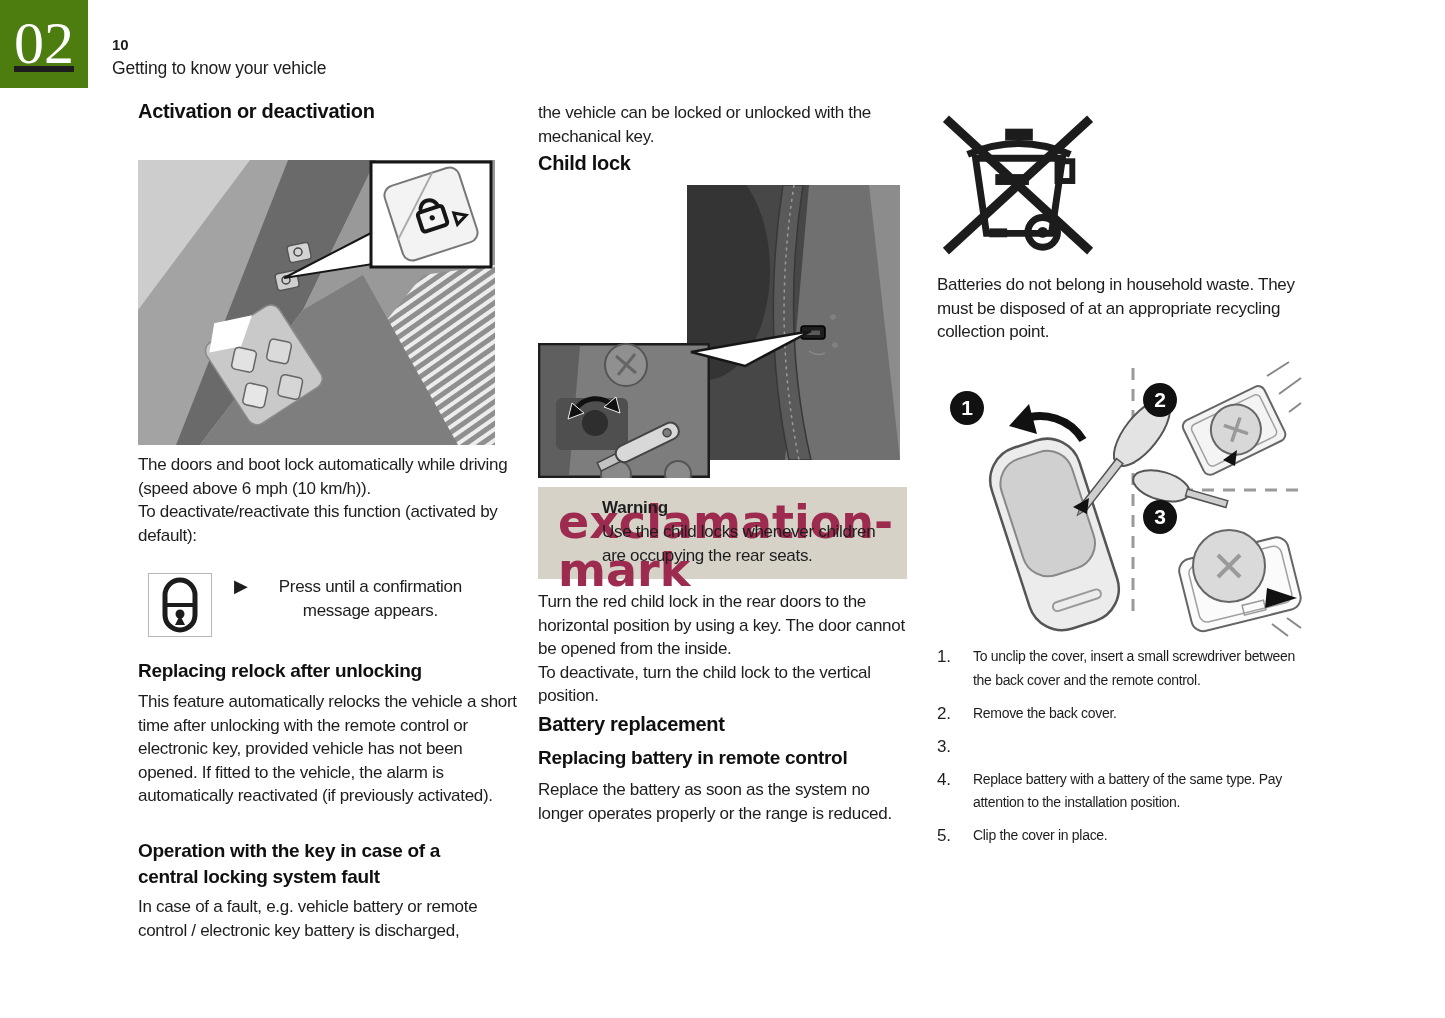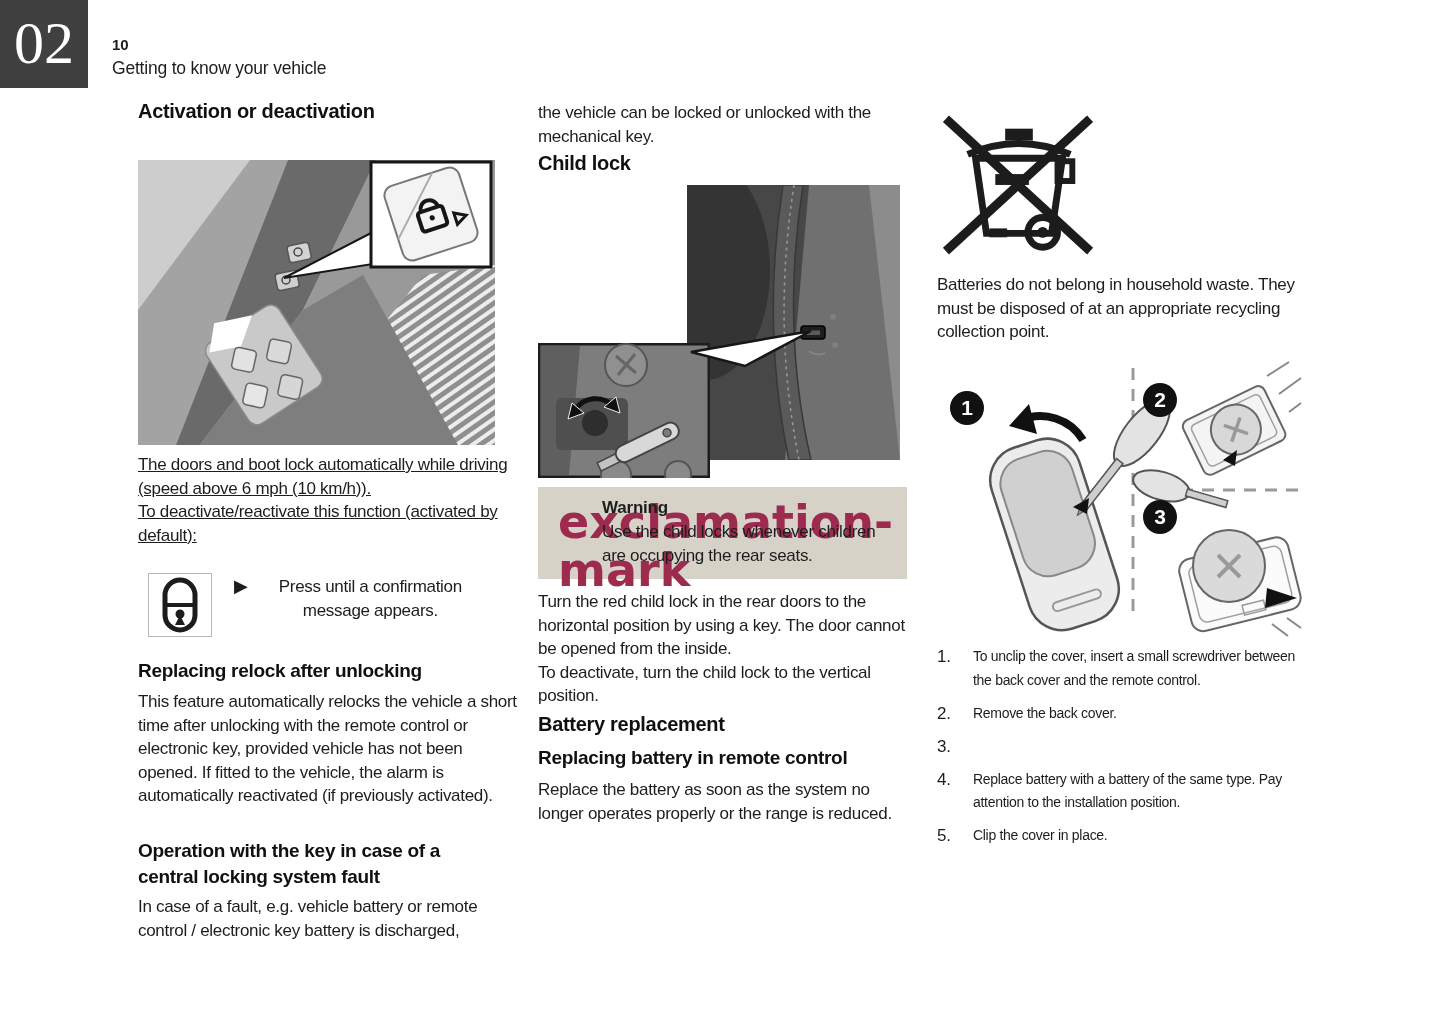--- a/index.html
+++ b/index.html
@@ -8,22 +8,22 @@
     background:#ffffff;
     font-family:"Liberation Sans","DejaVu Sans",sans-serif;
     color:#1d1d1d;
   }
   .abs{position:absolute;}
   .body-text{font-size:17px;line-height:23.5px;letter-spacing:-0.3px;white-space:pre-line;color:#1d1d1d;}
   .h-section{font-size:20px;font-weight:bold;color:#101010;letter-spacing:-0.3px;}
   .h-sub{font-size:19px;font-weight:bold;color:#101010;letter-spacing:-0.3px;line-height:26px;}
   
   #chapter-tab{
-    left:0;top:0;width:88px;height:88px;background:#404040;
-    display:flex;align-items:center;justify-content:center;
+    left:0;top:0;width:88px;height:88px;background:#4d7c0f;
+    display:flex;align-items:center;justify-content:center;text-decoration:underline;
   }
   #chapter-tab .num{
     font-family:"Liberation Serif","DejaVu Serif",serif;
     font-size:60px;color:#ffffff;line-height:1;margin-top:-2px;
   }
   #page-number{left:112px;top:36px;font-size:15px;font-weight:bold;}
   #section-title{left:112px;top:58px;font-size:17.5px;letter-spacing:-0.2px;}
   
   .fig{background:#ffffff;}
   .fig svg{display:block;}
@@ -103,21 +103,21 @@
           <path d="M-9,-5 a9,9 0 0 1 18,0" fill="none" stroke="#161616" stroke-width="4"></path>
           <rect x="-13" y="-5" width="26" height="20" rx="3" fill="none" stroke="#161616" stroke-width="4"></rect>
           <circle cx="0" cy="4" r="2.6" fill="#161616"></circle>
         </g>
         <polygon points="22,6 33,12 22,18" fill="none" stroke="#161616" stroke-width="3"></polygon>
       </g>
     </g>
   </svg>
 </div>
 
-<div class="abs body-text" style="left:138px;top:453px;width:385px;text-decoration:underline;">The doors and boot lock automatically while driving (speed above 6 mph (10 km/h)).
+<div class="abs body-text" style="left:138px;top:453px;width:385px;">The doors and boot lock automatically while driving (speed above 6 mph (10 km/h)).
 To deactivate/reactivate this function (activated by default):</div>
 
 <div class="abs" style="left:148px;top:573px;width:380px;display:flex;">
   <div class="icon-box">
     <svg width="40" height="56" viewBox="0 0 40 56">
       <rect x="5" y="3" width="30" height="50" rx="15" fill="none" stroke="#1c1c1c" stroke-width="5"></rect>
       <line x1="7" y1="28" x2="33" y2="28" stroke="#1c1c1c" stroke-width="4"></line>
       <circle cx="20" cy="37" r="4.5" fill="#1c1c1c"></circle>
       <polygon points="20,38 15,48 25,48" fill="#1c1c1c"></polygon>
     </svg>

